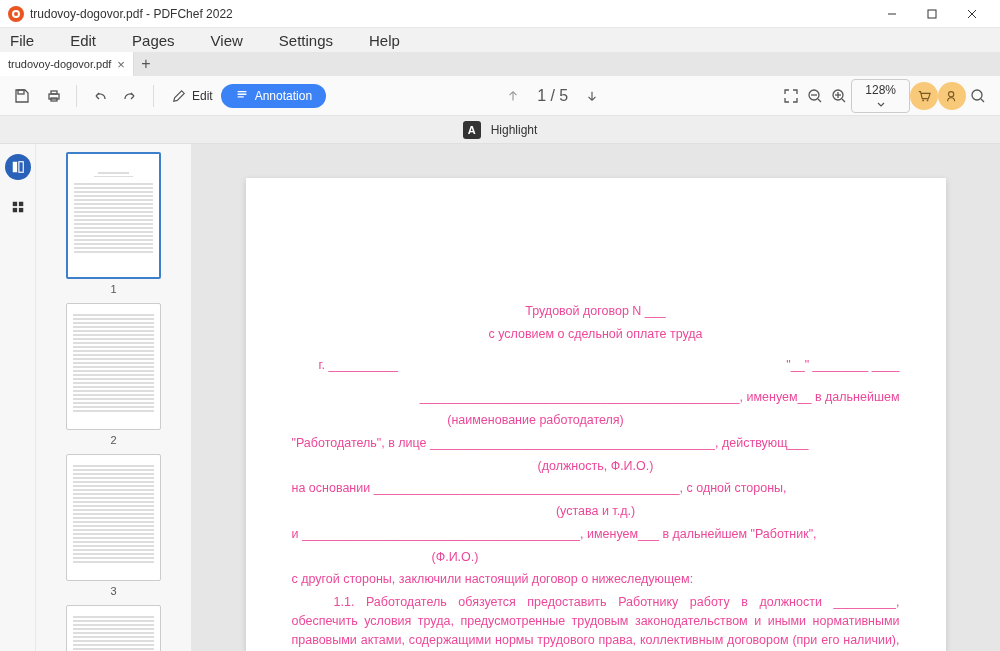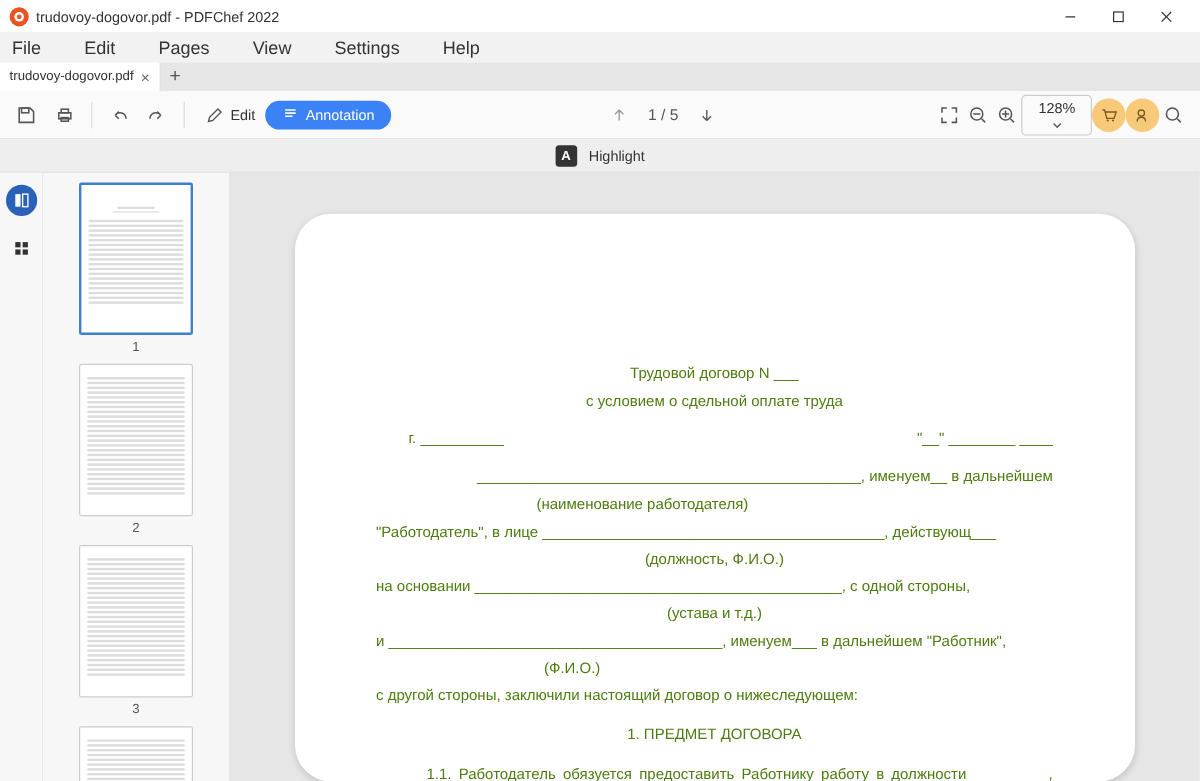--- a/index.html
+++ b/index.html
@@ -20,21 +20,21 @@
 .tabbar .tab .close { cursor: pointer; color: #666; font-size: 13px; }
 .tabbar .newtab { width: 24px; height: 24px; display: flex; align-items: center; justify-content: center; cursor: pointer; color: #555; font-size: 16px; }
 
 .toolbar { height: 40px; background: #fafafa; display: flex; align-items: center; padding: 0 10px; border-bottom: 1px solid #e4e4e4; }
 .toolbar .grp { display: flex; align-items: center; gap: 8px; }
 .toolbar .sep { width: 1px; height: 22px; background: #ddd; margin: 0 10px; }
 .toolbar .tbtn { width: 24px; height: 24px; display: flex; align-items: center; justify-content: center; cursor: pointer; color: #555; }
 .toolbar .edit-btn { display: flex; align-items: center; gap: 6px; cursor: pointer; padding: 4px 8px; }
 .toolbar .anno-btn { display: flex; align-items: center; gap: 6px; background: #3b82f6; color: #fff; padding: 5px 14px; border-radius: 14px; cursor: pointer; font-size: 12px; }
 .toolbar .spacer { flex: 1; }
-.toolbar .page-ind { font-size: 13px; color: #555; margin: 0 12px; }
+.toolbar .page-ind { font-size: 16px; color: #555; margin: 0 12px; }
 .toolbar .zoom-box { display: flex; align-items: center; border: 1px solid #ccc; border-radius: 4px; padding: 3px 13px; gap: 4px; font-size: 12px; flex-direction: column; }
 .toolbar .shopbtn { width: 28px; height: 28px; background: #f9c97a; border-radius: 50%; display: flex; align-items: center; justify-content: center; cursor: pointer; }
 .toolbar .searchbtn { width: 28px; height: 28px; background: #f9c97a; border-radius: 50%; display: flex; align-items: center; justify-content: center; cursor: pointer; }
 
 .subbar { height: 28px; background: #eeeeee; display: flex; align-items: center; justify-content: center; gap: 10px; border-bottom: 1px solid #e0e0e0; }
 .subbar .hlicon { width: 18px; height: 18px; background: #333; color: #fff; border-radius: 3px; display: flex; align-items: center; justify-content: center; font-size: 11px; font-weight: bold; }
 .subbar .hltext { font-size: 12px; color: #333; }
 
 .main { display: flex; height: calc(651px - 28px - 24px - 24px - 40px - 28px); }
 
@@ -46,21 +46,21 @@
 .thumb { width: 95px; display: flex; flex-direction: column; align-items: center; gap: 4px; }
 .thumb .page { width: 95px; height: 127px; background: #fff; border: 1px solid #ccc; border-radius: 2px; cursor: pointer; padding: 10px 6px; overflow: hidden; }
 .thumb:first-child .page { border: 2px solid #3e7fcc; }
 .thumb .page .ln { height: 1.5px; background: #ddd; margin-bottom: 2.5px; }
 .thumb .num { font-size: 11px; color: #555; }
 
 .content { flex: 1; background: #e6e6e6; overflow: auto; display: flex; justify-content: center; padding-top: 34px; position: relative; }
 .content::-webkit-scrollbar { width: 16px; }
 .content::-webkit-scrollbar-track { background: #f0f0f0; }
 .content::-webkit-scrollbar-thumb { background: #c1c1c1; border-radius: 8px; }
-.doc { width: 700px; background: #fff; box-shadow: 0 2px 6px rgba(0,0,0,0.15); padding: 120px 68px 30px; font-family: 'Courier New', monospace; font-size: 12.5px; color: #4d7c0f; line-height: 1.5; border-radius: 30px; }
+.doc { width: 700px; background: #fff; box-shadow: 0 2px 6px rgba(0,0,0,0.15); padding: 120px 46px 30px; font-family: 'Courier New', monospace; font-size: 12.5px; color: #ec4899; line-height: 1.5; }
 .doc .ctr { text-align: center; }
 .doc .row { display: flex; justify-content: space-between; margin-top: 12px; margin-left: 27px; }
 .doc .jst { text-align: justify; }
 .doc p { margin-top: 4px; }
 .doc .sect { text-align: center; margin: 14px 0; }
 .doc .indent { text-indent: 42px; }
 </style>
 </head>
 <body>
 
@@ -346,18 +346,17 @@
       </div>
       <p style="text-align:right;margin-top:14px">______________________________________________, именуем__ в дальнейшем</p>
       <p class="ctr" style="text-indent:-120px">(наименование работодателя)</p>
       <p>"Работодатель", в лице _________________________________________, действующ___</p>
       <p class="ctr">(должность, Ф.И.О.)</p>
       <p>на основании ____________________________________________, с одной стороны,</p>
       <p class="ctr">(устава и т.д.)</p>
       <p>и ________________________________________, именуем___ в дальнейшем "Работник",</p>
       <p style="text-indent:140px">(Ф.И.О.)</p>
       <p>с другой стороны, заключили настоящий договор о нижеследующем:</p>
-      <p class="sect">1. ПРЕДМЕТ ДОГОВОРА</p>
       <p class="jst indent">1.1. Работодатель обязуется предоставить Работнику работу в должности _________, обеспечить условия труда, предусмотренные трудовым законодательством и иными нормативными правовыми актами, содержащими нормы трудового права, коллективным договором (при его наличии), соглашениями, локальными нормативными актами и данным договором, своевременно и в полном размере выплачивать Работнику заработную плату, а Работник обязуется лично выполнять ______________, правила внутреннего трудового распорядка, действующие у Работодателя.</p>
 
     </div>
   </div>
 </div>
 
 </body></html>

